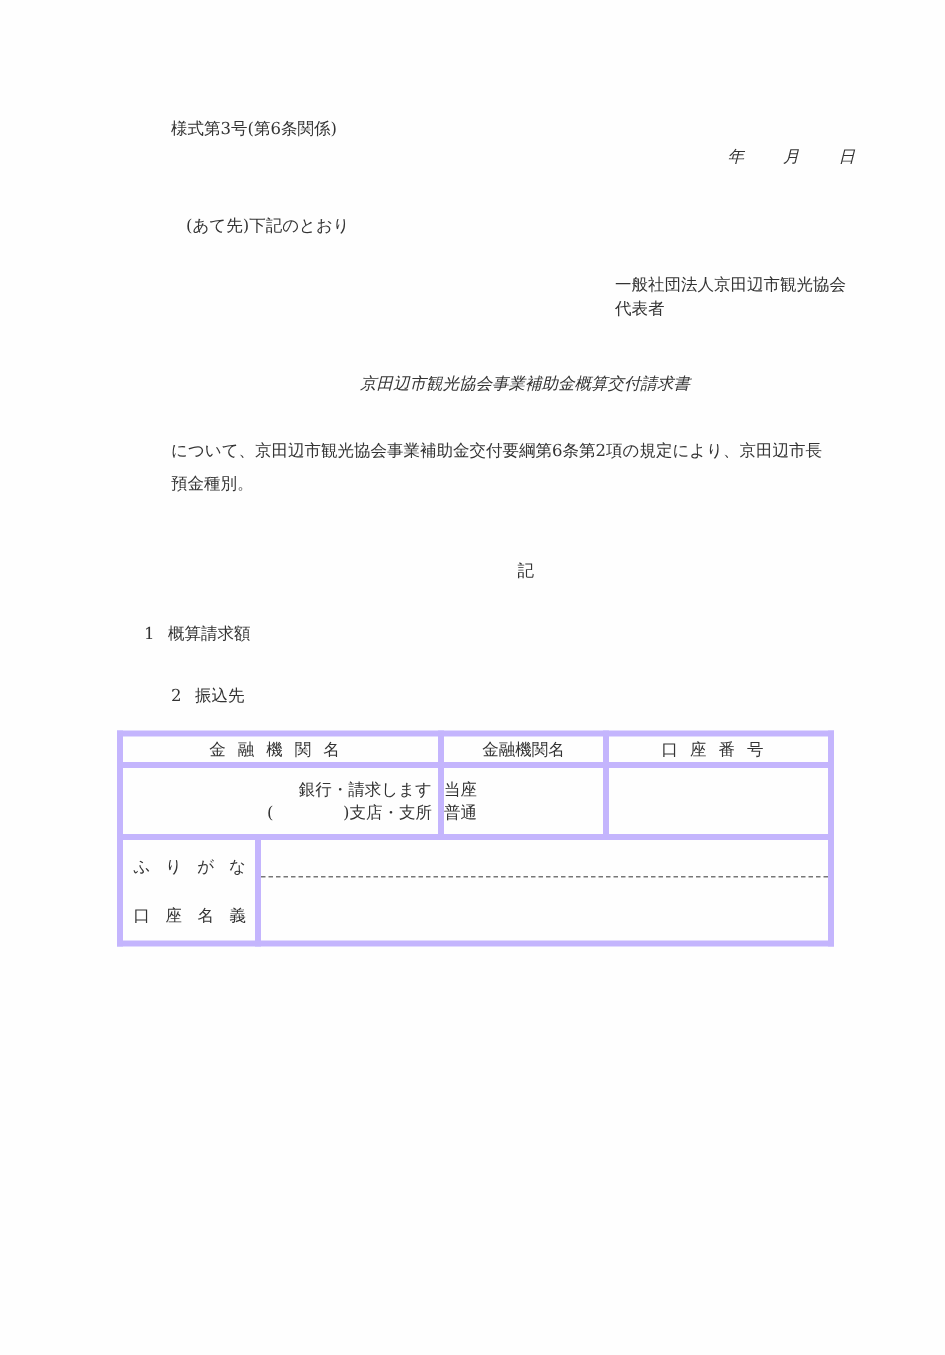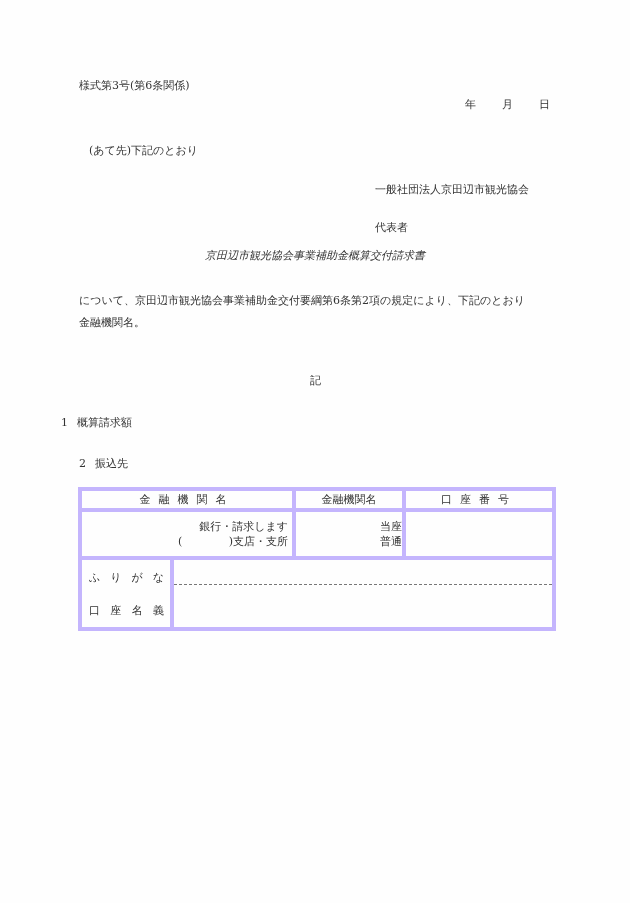--- a/index.html
+++ b/index.html
@@ -1,27 +1,27 @@
 <!DOCTYPE html>
 <html><head>
 <meta charset="utf-8">
 <style>
   html, body { margin: 0; padding: 0; }
   body {
     width: 630px; height: 903px; background: #fefefe; position: relative;
     font-family: "DejaVu Serif", "Liberation Serif", serif; color: #333;
     font-size: 11px; overflow: hidden;
   }
-  .abs { position: absolute; white-space: nowrap; line-height: 1; }
+  .abs { position: absolute; white-space: nowrap; line-height: 1; margin-left: 35px; }
   .form-no { left: 79px; top: 80px; }
-  .date-line { left: 465px; top: 99px; }
+  .date-line { left: 450px; top: 99px; font-style: italic; }
   .date-line span { display: inline-block; }
   .addressee { left: 89px; top: 145px; }
   .org { left: 375px; top: 184px; }
-  .rep { left: 375px; top: 222px; }
+  .rep { left: 375px; top: 200px; }
   .title { left: 0; width: 630px; text-align: center; top: 250px; font-style: italic; }
   .body-text { left: 79px; top: 290px; line-height: 21.5px; white-space: normal; width: 480px; }
   .body-text .l1 { padding-left: 58px; }
   .ki { left: 310px; top: 375px; }
   .item1 { left: 61px; top: 417px; }
   .item2 { left: 79px; top: 458px; }
   .item .num { display: inline-block; width: 16px; }
 
   table.bank {
     position: absolute; left: 78px; top: 487px; width: 474px;
@@ -29,21 +29,21 @@
   }
   table.bank td {
     border: 4px solid #c4b5fd; padding: 0; font-size: 11px; color: #333;
     vertical-align: middle; line-height: 1;
   }
   .hdr td { height: 17px; text-align: center; letter-spacing: 8px; }
   .hdr td.kind { letter-spacing: 0; }
   .r2 td { height: 44px; }
   .bankname { text-align: right; padding-right: 4px !important; line-height: 15px !important; }
   .bankname .l2 { display: flex; justify-content: space-between; padding-left: 96px; }
-  .kinds { text-align: right; line-height: 15px !important; }
+  .kinds { text-align: left; line-height: 15px !important; }
   .r3 td { height: 67px; }
   .labels { width: 90px; }
   .labels .lrow { display: flex; justify-content: space-between; padding: 0 6px 0 7px; height: 33px; align-items: center; }
   .name-cell .furi { height: 24px; border-bottom: 1px dashed #777; }
 </style>
 </head>
 <body>
 
 <div class="abs form-no">様式第3号(第6条関係)</div>
 
@@ -51,22 +51,22 @@
   <span>年</span><span style="width:26px"></span><span>月</span><span style="width:26px"></span><span>日</span>
 </div>
 
 <div class="abs addressee">(あて先)下記のとおり</div>
 <div class="abs org">一般社団法人京田辺市観光協会</div>
 <div class="abs rep">代表者</div>
 
 <div class="abs title">京田辺市観光協会事業補助金概算交付請求書</div>
 
 <div class="abs body-text">
-  <div>について、京田辺市観光協会事業補助金交付要綱第6条第2項の規定により、下記のとおり</div>
-  <div>金融機関名。</div>
+  <div>について、京田辺市観光協会事業補助金交付要綱第6条第2項の規定により、京田辺市長</div>
+  <div>預金種別。</div>
 </div>
 
 <div class="abs ki">記</div>
 
 <div class="abs item item1">
   <span class="num">1</span><span>概算請求額</span>
 </div>
 <div class="abs item item2">
   <span class="num">2</span><span>振込先</span>
 </div>

